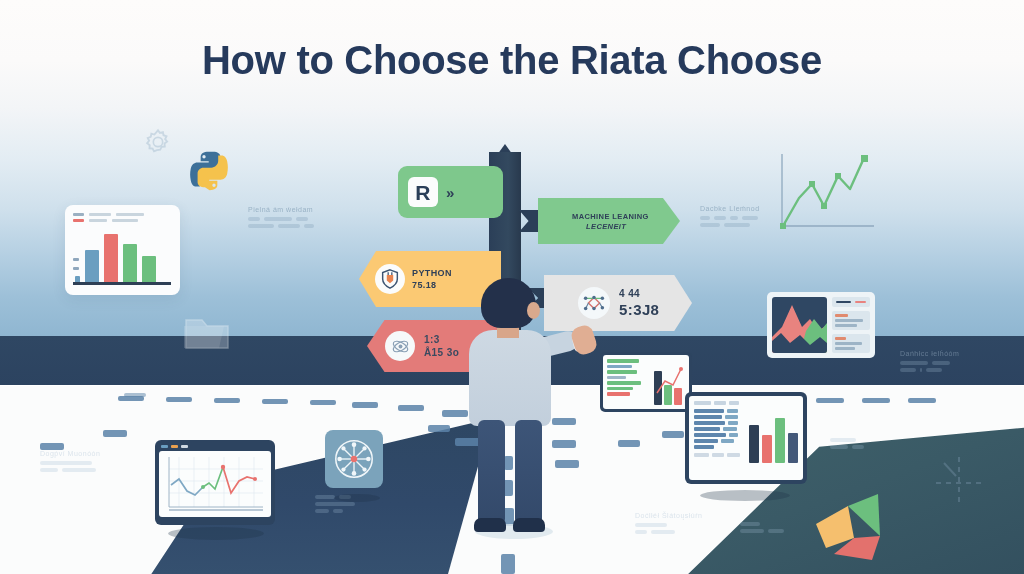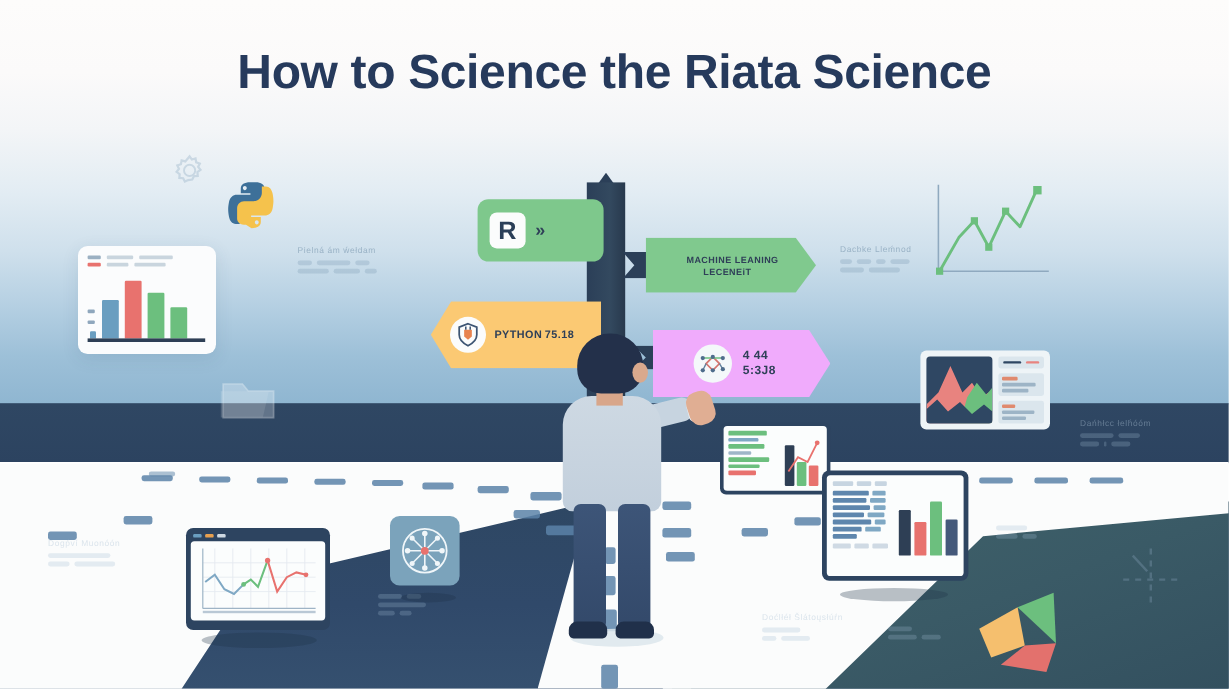--- a/index.html
+++ b/index.html
@@ -89,54 +89,54 @@
   .sign-r .chev { font-size:15px; color:#2f4058; font-weight:800; letter-spacing:-3px;}
 
   .sign-green {
     left:538px; top:198px; width:142px; height:46px;
     background:#80c98e;
     clip-path:polygon(0% 0%, 88% 0%, 100% 50%, 88% 100%, 0% 100%);
     padding-left:34px;
     flex-direction:column; align-items:flex-start; justify-content:center; gap:1px;
   }
   .sign-green .l1{font-size:7.5px;}
-  .sign-green .l2{font-size:7.5px; margin-left:14px;}
+  .sign-green .l2{font-size:7.5px; margin-left:14px;font-style:italic;}
   .ribbon-green {
     position:absolute; left:519px; top:210px; width:30px; height:22px;
     background:#2b3f58;
     clip-path:polygon(0% 0%, 100% 0%, 100% 100%, 0% 100%, 32% 50%);
   }
 
   .sign-yellow {
     left:359px; top:251px; width:142px; height:56px;
     background:#fbc973;
     clip-path:polygon(12% 0%, 100% 0%, 100% 100%, 12% 100%, 0% 50%);
     padding-left:16px; gap:7px;
   }
   .sign-yellow .icon-circ {
     width:30px; height:30px; border-radius:50%; background:#fbfcfc;
     display:flex; align-items:center; justify-content:center; flex:0 0 auto;
   }
-  .sign-yellow .txt{display:flex;flex-direction:row;gap:2px;justify-content:center;}
+  .sign-yellow .txt{display:flex;flex-direction:column;gap:2px;justify-content:center;}
   .sign-yellow .t1{font-size:9px;}
   .sign-yellow .t2{font-size:9px; font-weight:600;}
 
   .sign-blue {
     left:544px; top:275px; width:148px; height:56px;
-    background:#f0abfc;
+    background:#e5e5e5;
     clip-path:polygon(0% 0%, 88% 0%, 100% 50%, 88% 100%, 0% 100%);
     padding-left:34px; gap:9px;
   }
   .sign-blue .icon-circ {
     width:32px; height:32px; border-radius:50%; background:#f4f8fa;
     display:flex; align-items:center; justify-content:center; flex:0 0 auto;
   }
   .sign-blue .txt{display:flex;flex-direction:column;gap:2px;}
   .sign-blue .t1{font-size:10px;}
-  .sign-blue .t2{font-size:10px;}
+  .sign-blue .t2{font-size:15px;}
   .ribbon-blue {
     position:absolute; left:528px; top:288px; width:34px; height:20px;
     background:#2b3f58;
     clip-path:polygon(0% 0%, 100% 0%, 100% 100%, 0% 100%, 30% 50%);
     display:flex; align-items:center; justify-content:flex-end; padding-right:4px;
   }
   .ribbon-dot{width:9px;height:9px;border-radius:50%;background:#e8785f;}
 
   .sign-red {
     left:367px; top:320px; width:146px; height:52px;
@@ -293,21 +293,21 @@
   <div class="dash" style="left:455px;top:438px;width:26px;height:8px;"></div>
   <div class="dash" style="left:552px;top:440px;width:24px;height:8px;"></div>
   <div class="dash" style="left:555px;top:460px;width:24px;height:8px;"></div>
   <div class="dash" style="left:40px;top:443px;width:24px;height:7px;"></div>
   <div class="dash" style="left:103px;top:430px;width:24px;height:7px;"></div>
   <div class="dash" style="left:662px;top:431px;width:22px;height:7px;"></div>
   <div class="dash" style="left:618px;top:440px;width:22px;height:7px;"></div>
   <div class="dash" style="left:700px;top:420px;width:22px;height:6px;"></div>
 
   <h1 class="title">
-    <span>How to Science the Riata Science</span>
+    <span>How to Choose the Riata Choose</span>
   </h1>
 
   <div class="gear-ghost">
     <svg viewBox="0 0 24 24" width="28" height="28">
       <path d="M12 2l1.6 2.2 2.6-.7.5 2.7 2.6.9-1.2 2.4 1.7 2.1-2.2 1.6.2 2.7-2.7.2-1.2 2.4L11 18.9 8.6 20l-1.2-2.4-2.7-.2.2-2.7L2.7 13l1.7-2.1L3.2 8.5l2.6-.9.5-2.7 2.6.7z" fill="none" stroke="#8aa8c0" stroke-width="1.6"></path>
       <circle cx="12" cy="12" r="4" fill="none" stroke="#8aa8c0" stroke-width="1.4"></circle>
     </svg>
   </div>
 
   <div class="python-logo">
@@ -519,20 +519,33 @@
         <circle cx="23" cy="19" r="1.9" fill="#4f6d8c"></circle>
         <circle cx="14" cy="20" r="1.9" fill="#4f6d8c"></circle>
       </svg>
     </div>
     <div class="txt">
       <div class="t1">4 44</div>
       <div class="t2">5:3J8</div>
     </div>
   </div>
 
+  <div class="sign sign-red">
+    <div class="icon-circ">
+      <svg viewBox="0 0 26 26" width="23" height="23">
+        <ellipse cx="13" cy="13" rx="9" ry="4.5" fill="none" stroke="#8aa0b5" stroke-width="1.3" transform="rotate(30 13 13)"></ellipse>
+        <ellipse cx="13" cy="13" rx="9" ry="4.5" fill="none" stroke="#8aa0b5" stroke-width="1.3" transform="rotate(-30 13 13)"></ellipse>
+        <circle cx="13" cy="13" r="2.2" fill="#8aa0b5"></circle>
+      </svg>
+    </div>
+    <div class="txt">
+      <div class="t1">1:3</div>
+      <div class="t2">Å15 3ο</div>
+    </div>
+  </div>
 
   <div class="person">
     <div class="arm-r"></div>
     <div class="torso"></div>
     <div class="neck"></div>
     <div class="hair"></div>
     <div class="ear"></div>
     <div class="arm-cuff"></div>
     <div class="hand"></div>
     <div class="person-shadow"></div>

